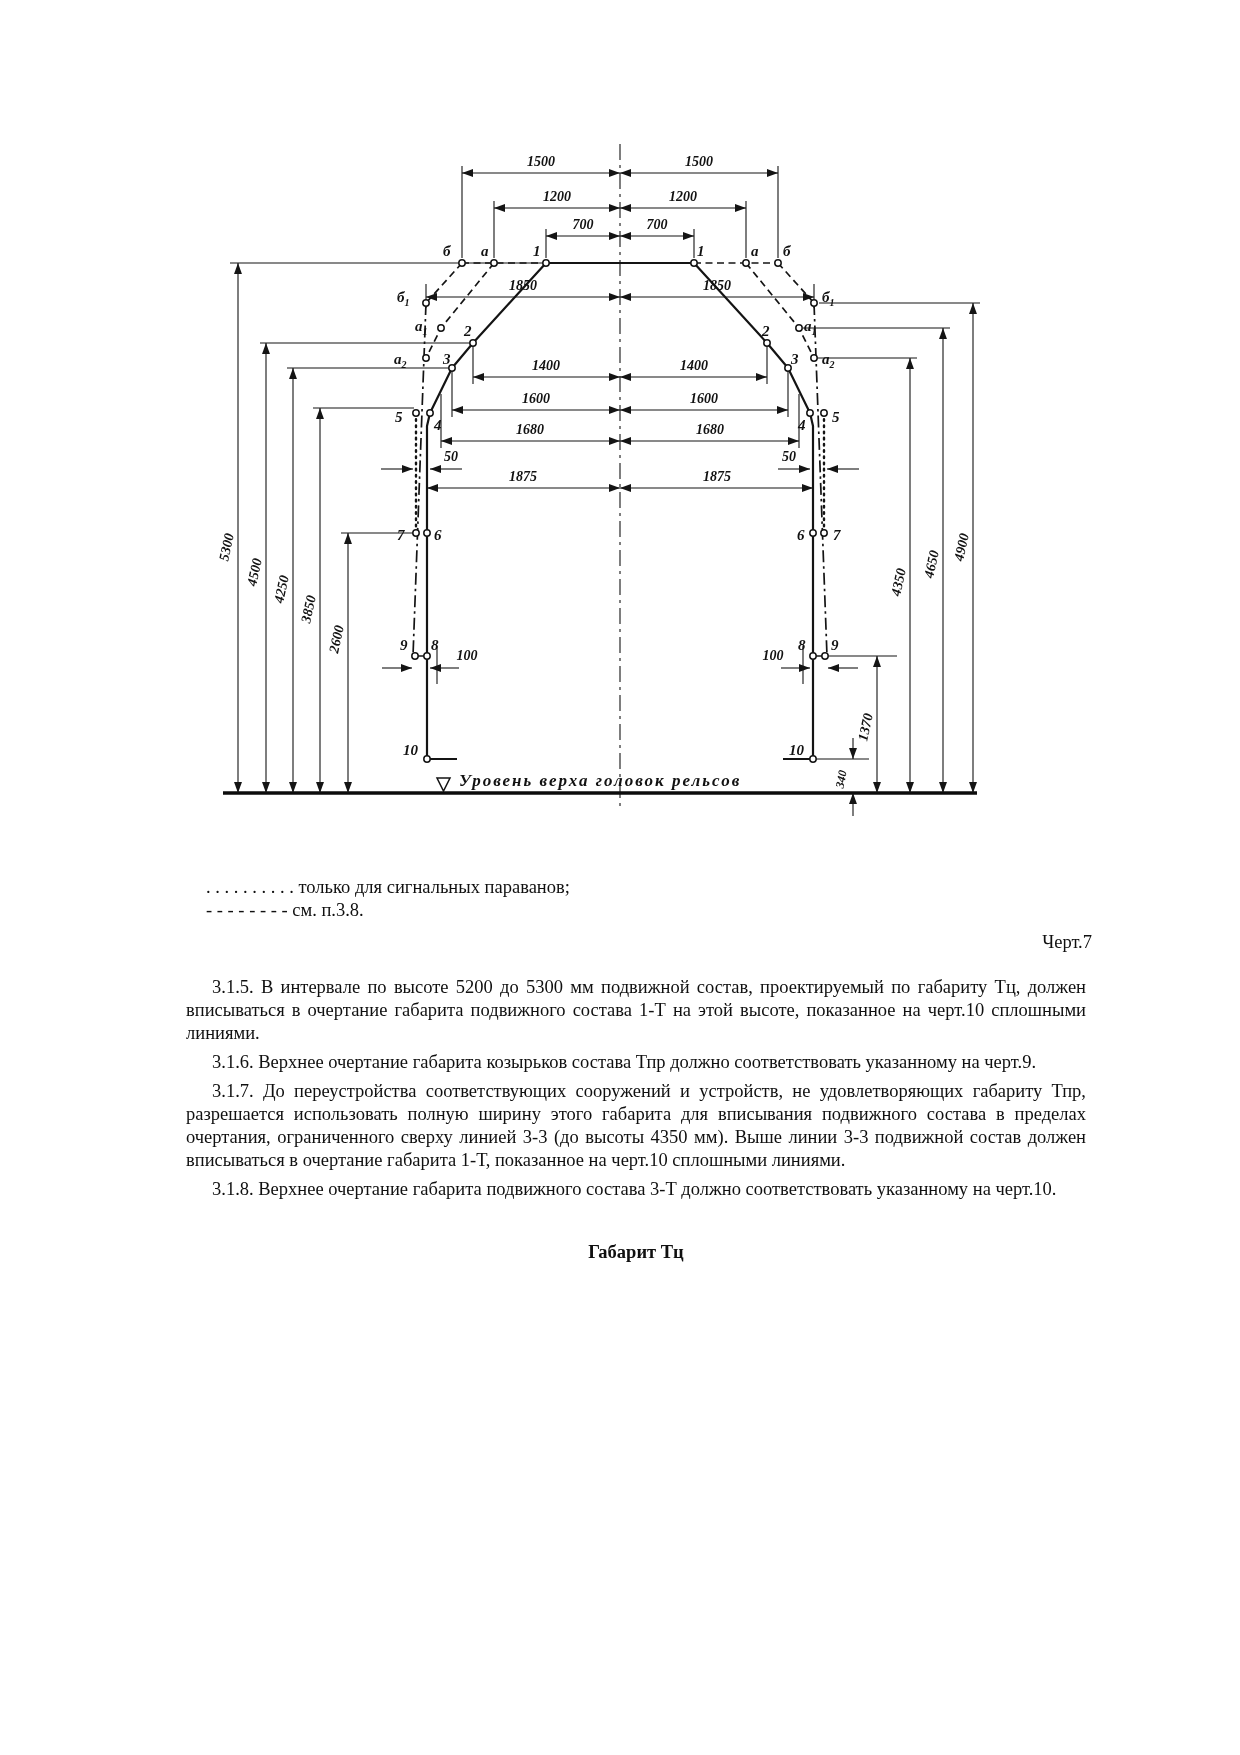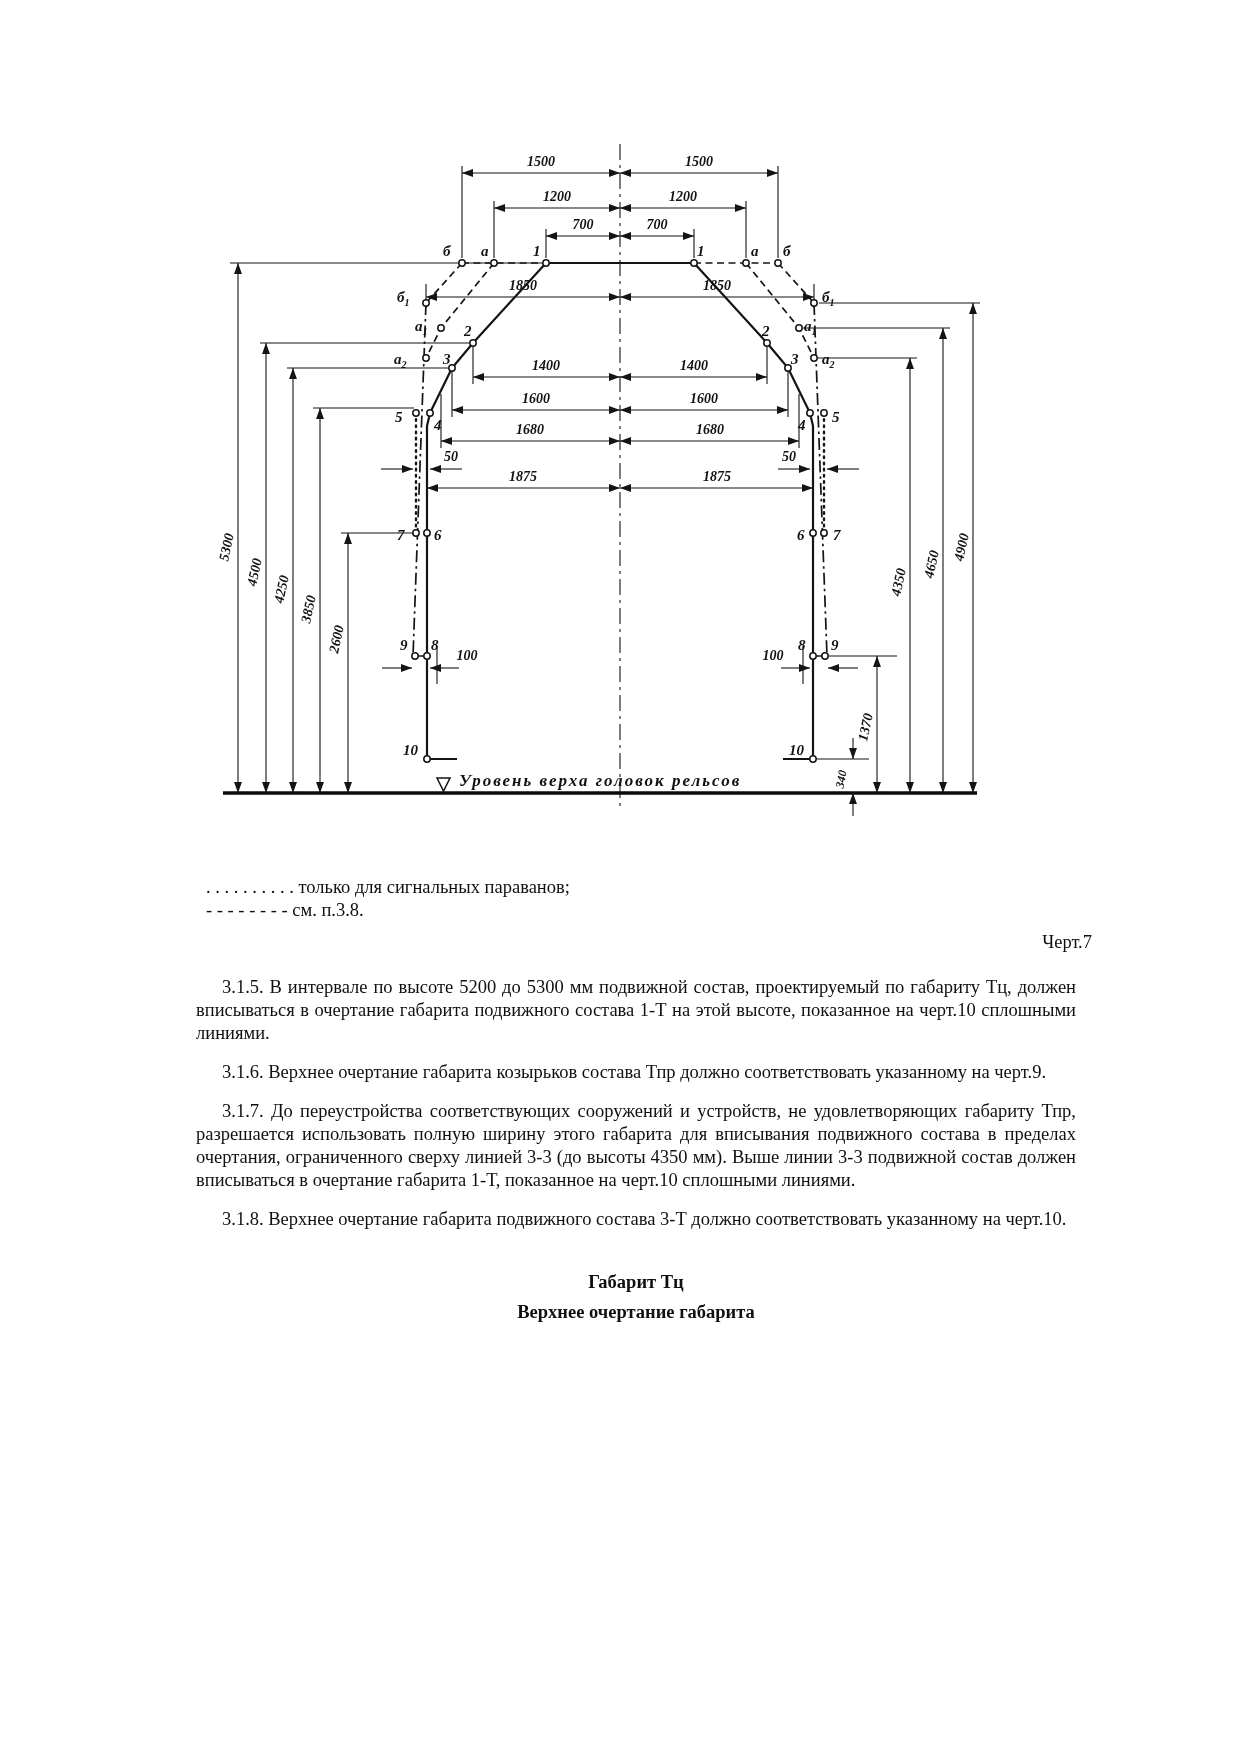--- a/index.html
+++ b/index.html
@@ -27,23 +27,23 @@
   .rlbl{font:italic bold 17px "Liberation Serif",serif;letter-spacing:2px;}
 
   
   .textcol{position:relative;margin:0 150px 0 180px;width:912px;font-size:18.5px;line-height:23px;text-align:justify;}
   .legend{margin-top:48px;}
   .legend p{margin:0;}
   .ind{text-indent:26px;}
   .marker{white-space:pre;}
   .caption{text-align:right;margin-top:9px;}
   .paras{margin-top:22px;}
-  .paras p{margin:16px;text-indent:26px;}
+  .paras p{margin:6px;text-indent:26px;}
   .heading{margin-top:40px;text-align:center;font-weight:bold;}
-  .heading div{margin:7px;}
+  .heading div{margin:15px;}
 </style>
 </head>
 <body>
 
 <div class="page">
 
   <div class="figure-wrap">
     <svg width="790" height="700" viewBox="0 0 790 700">
       <defs>
         <marker id="ar" orient="auto-start-reverse" markerWidth="12" markerHeight="9" refX="10" refY="0" viewBox="-1 -4.5 12 9">
@@ -252,17 +252,16 @@
 
     <div class="paras">
       <p>3.1.5. В интервале по высоте 5200 до 5300 мм подвижной состав, проектируемый по габариту Тц, должен вписываться в очертание габарита подвижного состава 1-Т на этой высоте, показанное на черт.10 сплошными линиями.</p>
       <p>3.1.6. Верхнее очертание габарита козырьков состава Тпр должно соответствовать указанному на черт.9.</p>
       <p>3.1.7. До переустройства соответствующих сооружений и устройств, не удовлетворяющих габариту Тпр, разрешается использовать полную ширину этого габарита для вписывания подвижного состава в пределах очертания, ограниченного сверху линией 3-3 (до высоты 4350 мм). Выше линии 3-3 подвижной состав должен вписываться в очертание габарита 1-Т, показанное на черт.10 сплошными линиями.</p>
       <p>3.1.8. Верхнее очертание габарита подвижного состава 3-Т должно соответствовать указанному на черт.10.</p>
     </div>
 
     <div class="heading">
       <div>Габарит Тц</div>
-      <div>Верхнее очертание габарита</div>
     </div>
 
   </div>
 </div>
 
 </body></html>

